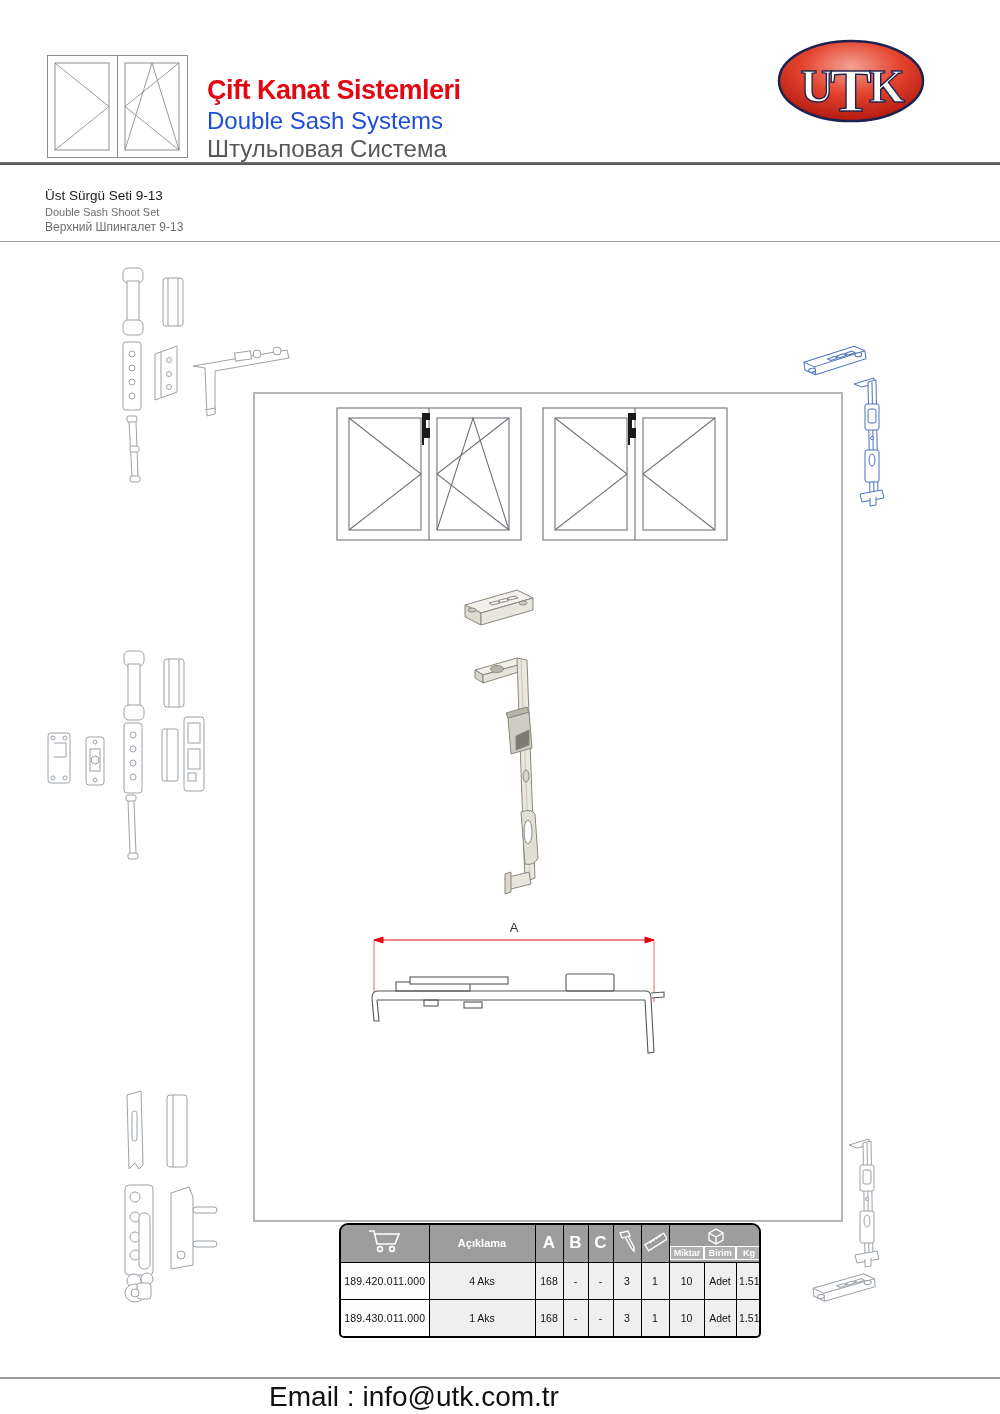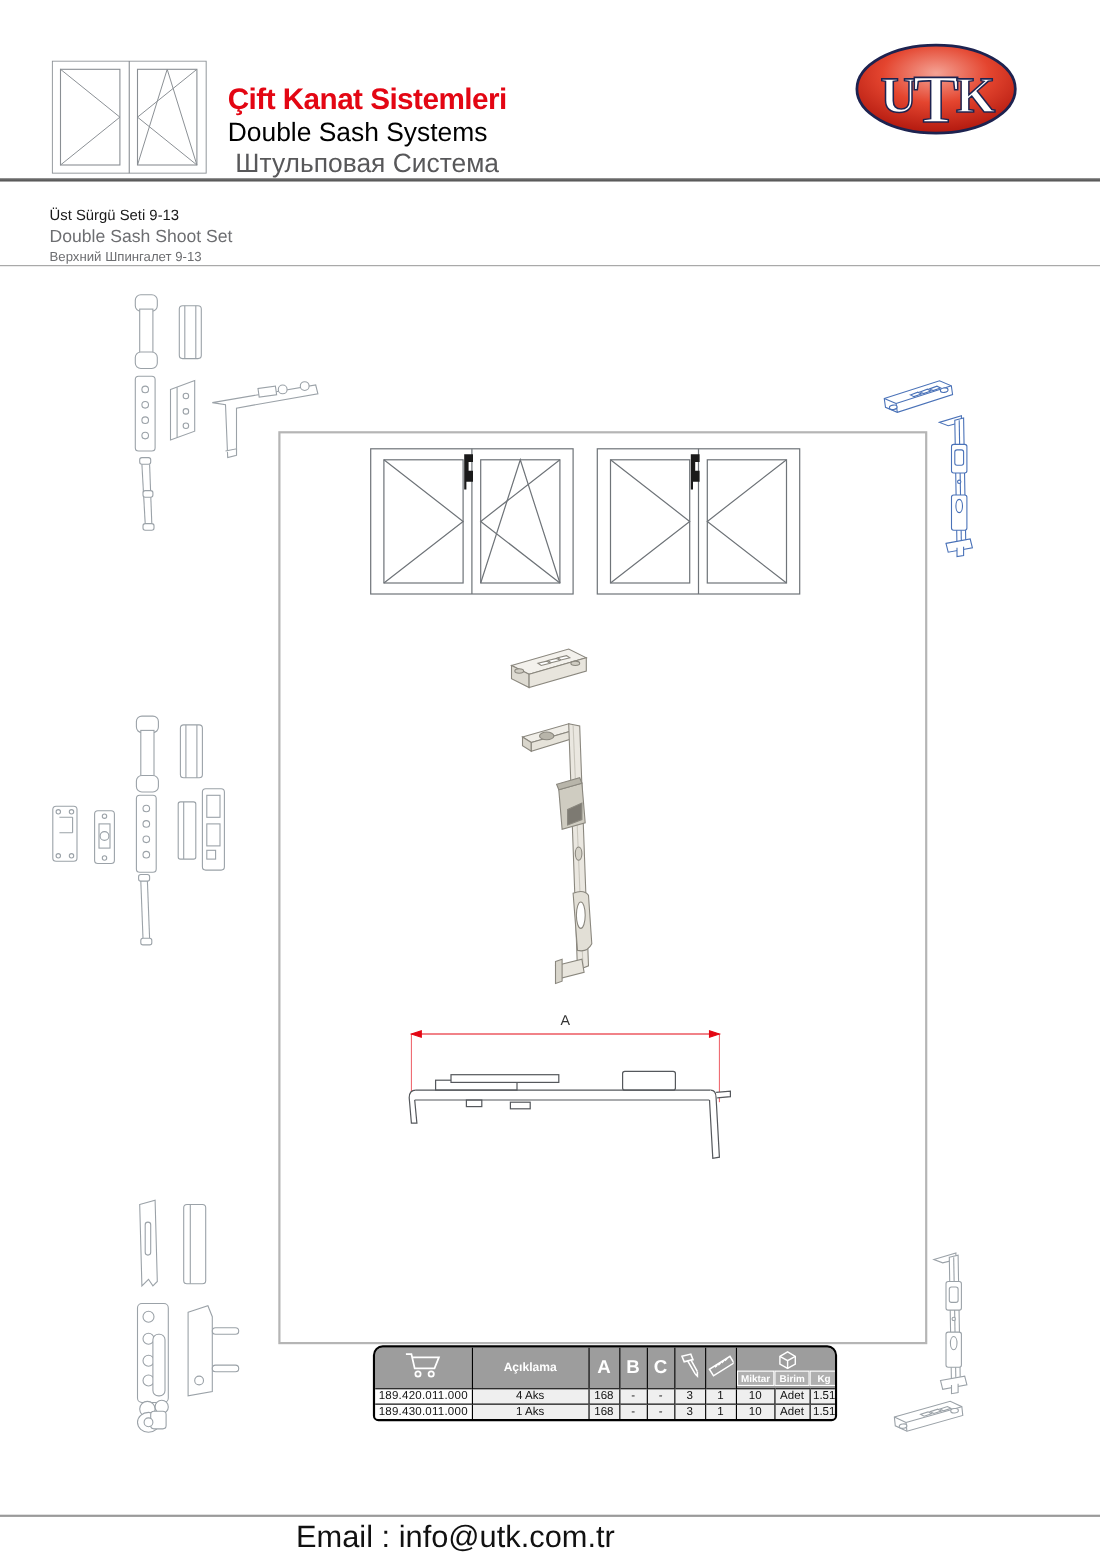--- a/index.html
+++ b/index.html
@@ -4,31 +4,31 @@
 <style>
   * { margin:0; padding:0; box-sizing:border-box; }
   html,body { background:#fff; }
   body { font-family:"Liberation Sans", sans-serif; }
   .page { position:relative; width:1000px; height:1414px; background:#fff; overflow:hidden; }
 
   
   .hdr-window-icon { position:absolute; left:47px; top:55px; }
   .hdr-titles { position:absolute; left:207px; top:76px; line-height:1.05; }
   .title-tr { color:#e30613; font-size:27px; font-weight:bold; letter-spacing:-0.5px; }
-  .title-en { color:#000000; font-size:24px; margin-top:4px; }
-  .title-ru { color:#58585a; font-size:24px; margin-top:2px;text-align:center; }
+  .title-en { color:#1d4ed8; font-size:24px; margin-top:4px; }
+  .title-ru { color:#58585a; font-size:24px; margin-top:2px; }
   .logo { position:absolute; left:775px; top:36px; }
 
   .rule1 { position:absolute; left:0; top:162px; width:1000px; height:3px;
            background:linear-gradient(#7a7a7a,#4d4d4d); }
   .rule2 { position:absolute; left:0; top:241px; width:1000px; height:1px; background:#a0a0a0; }
 
   .product { position:absolute; left:45px; top:188px; line-height:1.2; }
   .product-tr { font-size:13.5px; font-weight:normal; color:#1a1a1a; }
-  .product-en { font-size:16px; color:#6d6e71; margin-top:2px; }
+  .product-en { font-size:11px; color:#6d6e71; margin-top:2px; }
   .product-ru { font-size:12px; color:#6d6e71; margin-top:1px; }
 
   
   .panel { position:absolute; left:253px; top:392px; width:590px; height:830px;
            border:2px solid #b5b5b5; background:#fff; }
   .abs { position:absolute; }
 
   .lineart { color:#9ba2a8; }
   .lineart-blue { color:#4a72b8; }
   svg .lnf { stroke:currentColor; stroke-width:1; fill:#fff; }
@@ -37,21 +37,21 @@
   
   .spec-table-wrap { position:absolute; left:339px; top:1223px; width:422px;
       border:2px solid #000; border-radius:9px 9px 5px 5px; overflow:hidden; background:#9d9d9d; }
   table.spec { border-collapse:collapse; width:100%; table-layout:fixed; }
   .spec th { background:#9d9d9d; color:#fff; border-left:1px solid #000; vertical-align:middle;
              font-weight:bold; padding:0; height:37px; }
   .spec th:first-child, .spec td:first-child { border-left:none; }
   .spec .h-desc { font-size:11px; font-weight:bold; }
   .spec .h-abc { font-size:17px; }
   .spec td { border-left:1px solid #000; border-top:1px solid #000; background:#efefef;
-             font-size:10.5px; color:#111; text-align:center; height:14px; padding:0 1px; }
+             font-size:10.5px; color:#111; text-align:center; height:14px; padding:12px 1px; }
   .spec td.code { background:#fdfdfd; letter-spacing:0.2px; }
   .pkg-cell { padding:0; }
   .pkg-icon { display:flex; justify-content:center; align-items:center; height:20px; }
   .pkg-labels { display:flex; }
   .pkg-labels span { display:block; background:#b0b0b0; border:1px solid #fff; color:#fff;
       font-size:9px; font-weight:bold; text-align:center; line-height:12px; height:14px; }
   .pkg-labels .w1 { width:35px; } .pkg-labels .w2 { width:32px; } .pkg-labels .w3 { width:26px; }
 
   
   .footer-rule { position:absolute; left:0; top:1377px; width:1000px; height:2px; background:#9a9a9a; }

